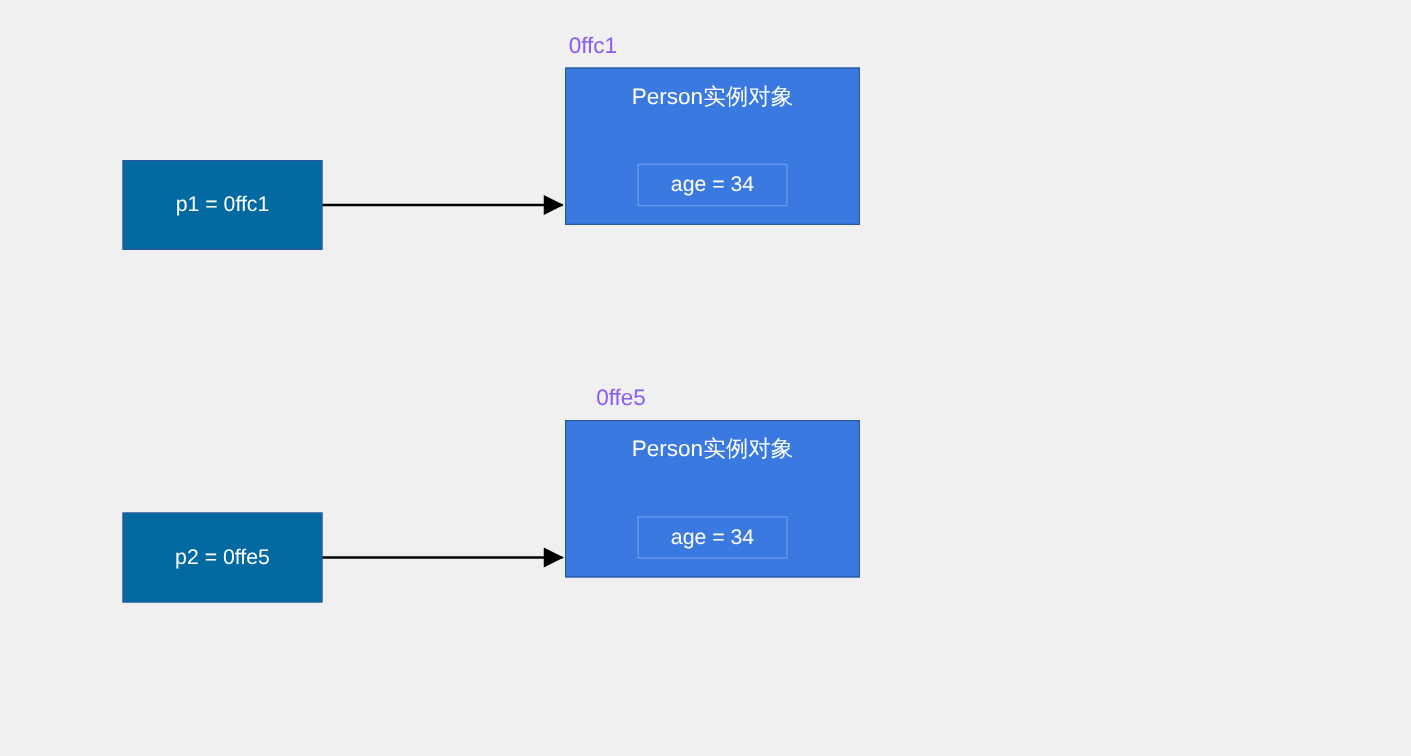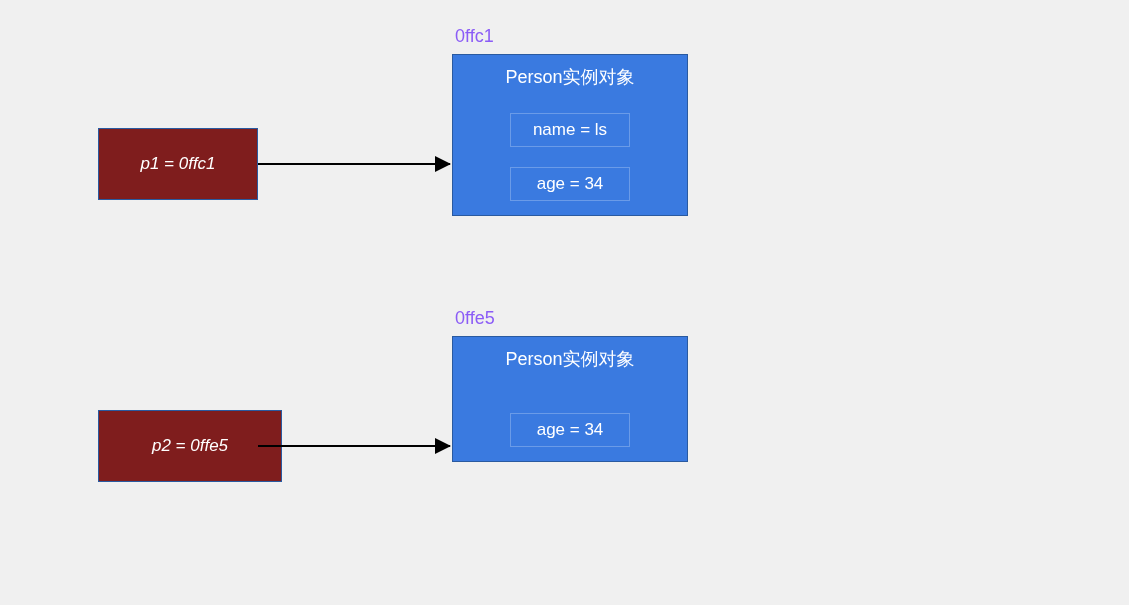--- a/index.html
+++ b/index.html
@@ -9,28 +9,27 @@
     }
     body {
       width: 1129px;
       height: 605px;
       background: #f0f0f0;
       font-family: Arial, "Microsoft YaHei", sans-serif;
       position: relative;
     }
     .pointer-box {
       position: absolute;
-      background: #7f1d1d;
+      background: #0369a1;
       color: #fff;
       border: 1px solid #2a5aa0;
       display: flex;
       align-items: center;
       justify-content: center;
       font-size: 17px;
-      font-style: italic;
     }
     .object-box {
       position: absolute;
       background: #3a7ae0;
       color: #fff;
       border: 1px solid #2a5aa0;
       padding: 4px;
       text-align: center;
     }
     .object-title {
@@ -61,44 +60,43 @@
       position: absolute;
       right: -1px;
       top: -7px;
       width: 0;
       height: 0;
       border-left: 16px solid #000;
       border-top: 8px solid transparent;
       border-bottom: 8px solid transparent;
     }
     #p1 { left: 98px; top: 128px; width: 160px; height: 72px; }
-    #p2 { left: 98px; top: 410px; width: 184px; height: 72px; }
+    #p2 { left: 98px; top: 410px; width: 160px; height: 72px; }
     #obj1 { left: 452px; top: 54px; width: 236px; }
     #obj2 { left: 452px; top: 336px; width: 236px; }
     #addr1 { left: 455px; top: 26px; }
-    #addr2 { left: 455px; top: 308px; }
+    #addr2 { left: 477px; top: 308px; }
     #arrow1 { left: 258px; top: 163px; width: 192px; }
     #arrow2 { left: 258px; top: 445px; width: 192px; }
   </style>
 </head>
 <body>
 
 <div id="p1" class="pointer-box">
   <span>p1 = 0ffc1</span>
 </div>
 
 <div id="p2" class="pointer-box">
   <span>p2 = 0ffe5</span>
 </div>
 
 <div id="addr1" class="address-label">0ffc1</div>
 
 <div id="obj1" class="object-box">
   <div class="object-title">Person实例对象</div>
-  <div class="object-field">name = ls</div>
   <br>
   <div class="object-field">age = 34</div>
 </div>
 
 <div id="addr2" class="address-label">0ffe5</div>
 
 <div id="obj2" class="object-box">
   <div class="object-title">Person实例对象</div>
   <br>
   <div class="object-field">age = 34</div>

